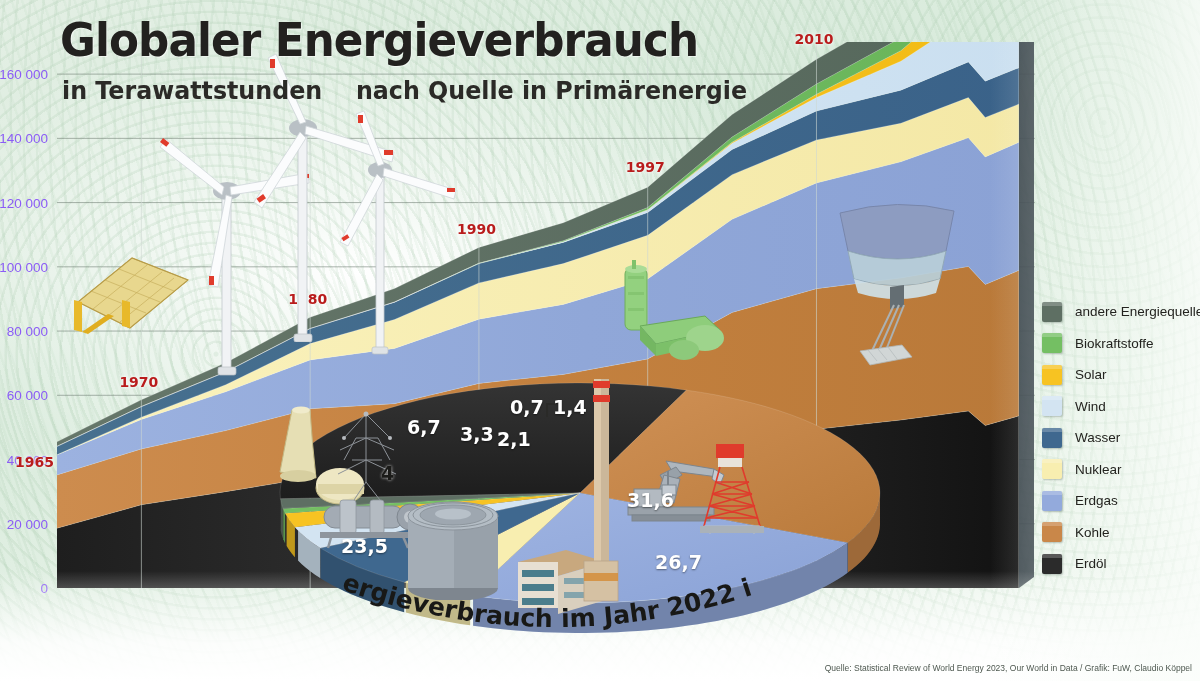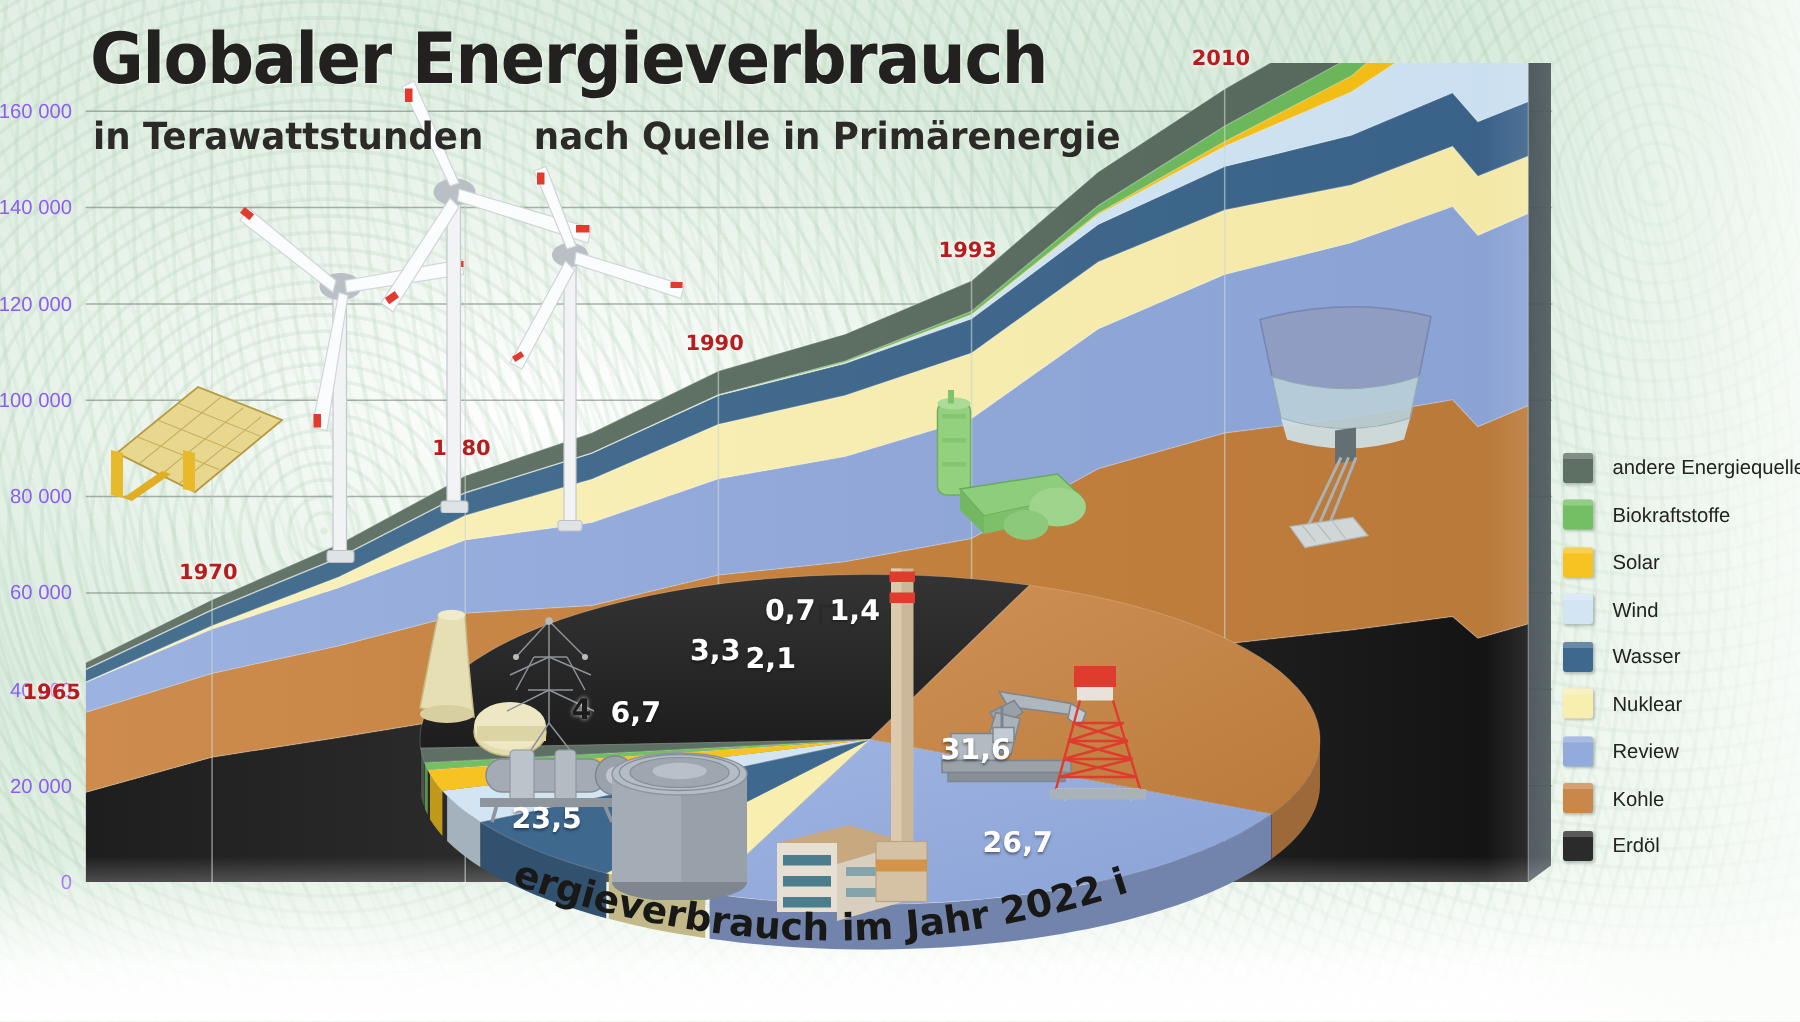--- a/index.html
+++ b/index.html
@@ -192,21 +192,21 @@
         <div class="yl" style="top: 96.3529px;">140 000</div>
         <div class="yl" style="top: 32.1176px;">160 000</div>
       </div>
   </div>
 
   <div id="yearlabels">
       <div class="yearlbl" style="left: 15px; top: 419.865px; margin-top: 34px;">1965</div>
       <div class="yearlbl" style="left: 119.386px; top: 373.791px;">1970</div>
       <div class="yearlbl" style="left: 288.158px; top: 291.248px;">1980</div>
       <div class="yearlbl" style="left: 456.93px; top: 221.376px;">1990</div>
-      <div class="yearlbl" style="left: 625.702px; top: 159.236px;">1993</div>
+      <div class="yearlbl" style="left: 625.702px; top: 159.236px;">1997</div>
       <div class="yearlbl" style="left: 794.474px; top: 31.3435px;">2010</div>
     </div>
 
   <div class="bg-fade-b"></div>
   <div class="bg-fade-r"></div>
 
   <svg class="ill" style="left:60px;top:240px;" width="130" height="95">
     <g>
       <polygon points="18,62 72,18 128,40 70,88" fill="#e8d78e" stroke="#c9b05c" stroke-width="1.2"></polygon>
       <polygon points="18,62 72,18 128,40 70,88" fill="none" stroke="#b59a48" stroke-width="1"></polygon>
@@ -467,21 +467,21 @@
       <g stroke="#b9c0c6" stroke-width="1" fill="none">
         <path d="M12 86 L68 86 M18 86 L18 94 M62 86 L62 94"></path>
       </g>
       <rect x="8" y="86" width="64" height="7" fill="#aab2b9"></rect>
     </g>
   </svg>
 
   <div id="pielabels">
       <div class="pielbl light" style="left: 341px; top: 535px;">23,5</div>
       <div class="pielbl dark" style="left: 381px; top: 462px;">4</div>
-      <div class="pielbl light" style="left: 407px; top: 464px;">6,7</div>
+      <div class="pielbl light" style="left: 407px; top: 416px;">6,7</div>
       <div class="pielbl light" style="left: 460px; top: 423px;">3,3</div>
       <div class="pielbl light" style="left: 497px; top: 428px;">2,1</div>
       <div class="pielbl light" style="left: 510px; top: 396px; text-align: center;">0,7</div>
       <div class="pielbl light" style="left: 553px; top: 396px;">1,4</div>
       <div class="pielbl light" style="left: 627px; top: 489px;">31,6</div>
       <div class="pielbl light" style="left: 655px; top: 551px;">26,7</div>
       <div style="position: absolute; left: 546px; top: 403px; width: 1.6px; height: 14px; background: rgb(42, 42, 40);"></div>
       <div style="position: absolute; left: 546px; top: 403px; width: 9px; height: 1.6px; background: rgb(42, 42, 40);"></div>
     </div>
 
@@ -523,26 +523,27 @@
       <div class="leg-row">
         <div class="leg-sw" style="background: rgb(63, 104, 143);"></div>
         <div class="leg-tx">Wasser</div>
       </div>
       <div class="leg-row">
         <div class="leg-sw" style="background: rgb(248, 238, 176);"></div>
         <div class="leg-tx">Nuklear</div>
       </div>
       <div class="leg-row">
         <div class="leg-sw" style="background: rgb(147, 170, 220);"></div>
-        <div class="leg-tx">Review</div>
+        <div class="leg-tx">Erdgas</div>
       </div>
       <div class="leg-row">
         <div class="leg-sw" style="background: rgb(201, 135, 73);"></div>
         <div class="leg-tx">Kohle</div>
       </div>
       <div class="leg-row">
         <div class="leg-sw" style="background: rgb(43, 43, 43);"></div>
         <div class="leg-tx">Erdöl</div>
       </div>
     </div>
 
+  <div id="source">Quelle: Statistical Review of World Energy 2023, Our World in Data / Grafik: FuW, Claudio Köppel</div>
 
 </div>
 
 </body></html>

